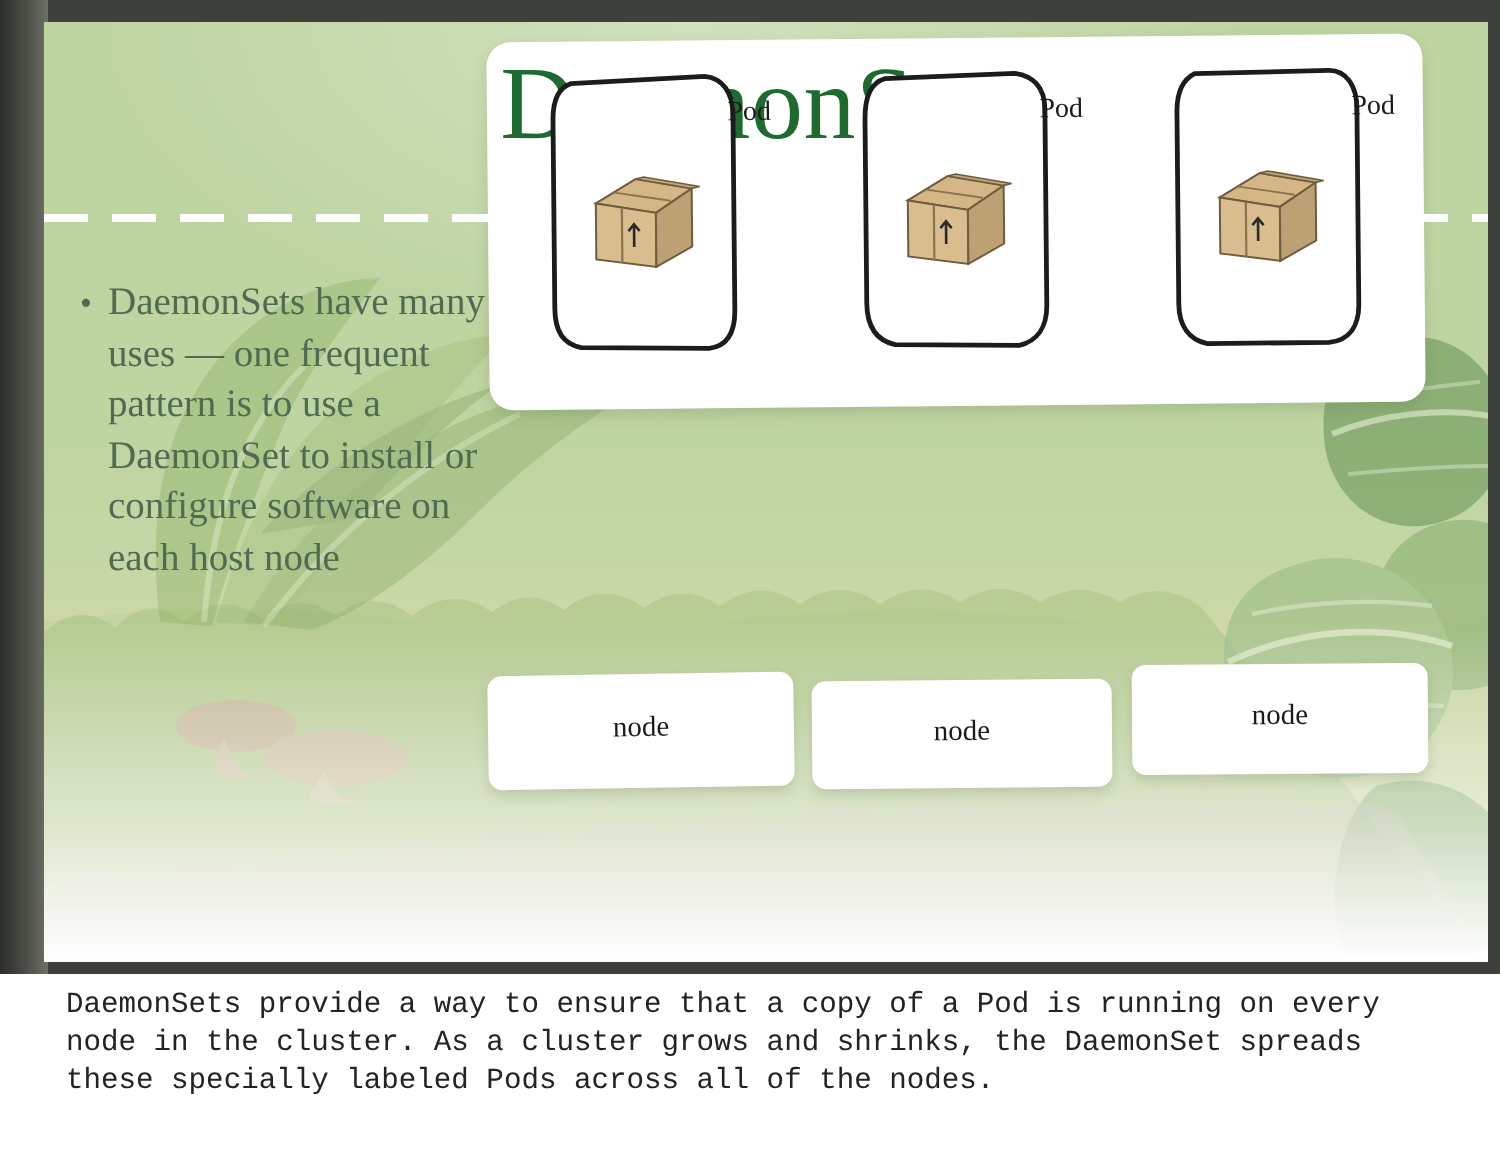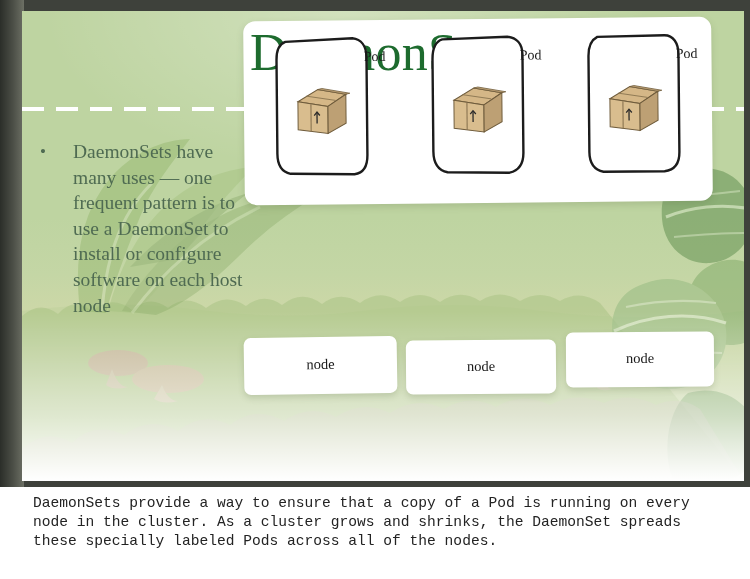--- a/index.html
+++ b/index.html
@@ -109,21 +109,21 @@
     font-size: 19.5px;
     line-height: 25.6px;
   }
   .bullet-dot {
     flex: 0 0 auto;
     width: 14px;
     font-size: 17px;
     line-height: 25.6px;
     color: #4f6b52;
   }
-  .bullet-text { flex: 1 1 auto; margin-left: 19px; }
+  .bullet-text { flex: 1 1 auto; }
 
   
   #diagram-panel {
     position: absolute;
     left: 222px;
     top: 8px;
     width: 468px;
     height: 184px;
     background: #ffffff;
     border-radius: 12px;

